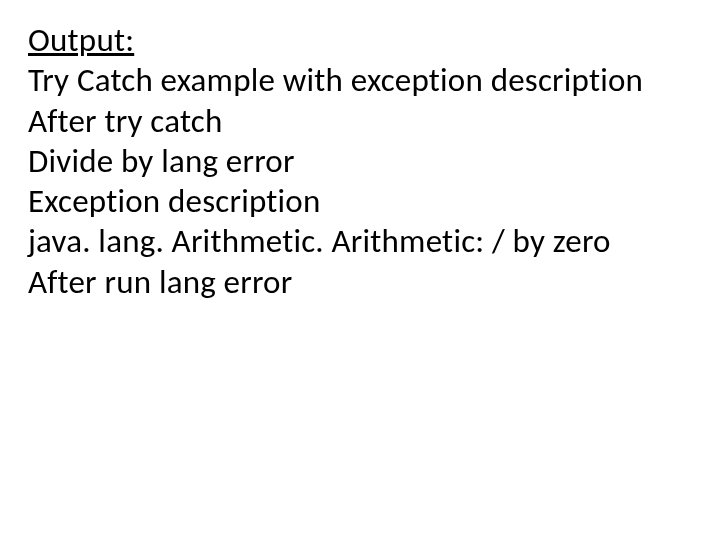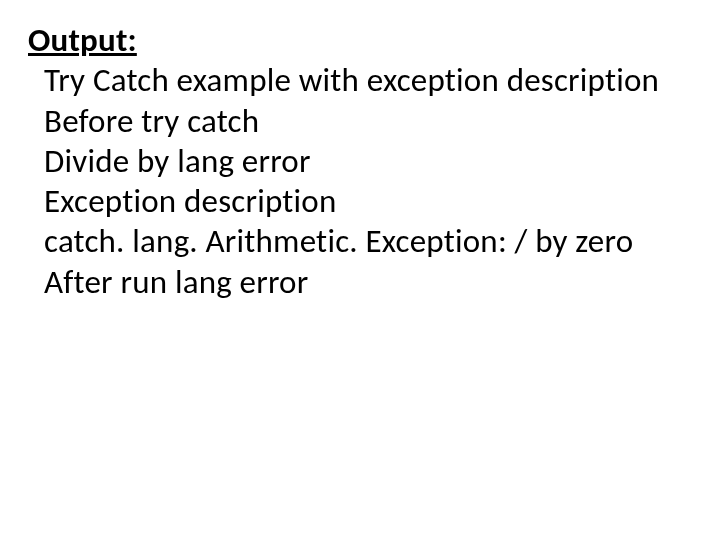--- a/index.html
+++ b/index.html
@@ -8,33 +8,32 @@
       height: 540px;
       background: #ffffff;
       font-family: Calibri, "Segoe UI", Arial, sans-serif;
       padding: 20px 28px;
       font-size: 33px;
       line-height: 1.22;
       color: #000;
       letter-spacing: 0.2px;
     }
     .heading {
-      font-weight: 700;
+      font-weight: 400;
       text-decoration: underline;
       display: inline;
     }
     .paragraph {
       font-weight: 400;
-      margin-left: 16px;
     }
   </style>
 </head>
 <body>
 
 <div>
   <span class="heading">Output:</span>
 </div>
 <div class="paragraph">Try Catch example with exception description</div>
-<div class="paragraph">Before try catch</div>
+<div class="paragraph">After try catch</div>
 <div class="paragraph">Divide by lang error</div>
 <div class="paragraph">Exception description</div>
-<div class="paragraph">catch. lang. Arithmetic. Exception: / by zero</div>
+<div class="paragraph">java. lang. Arithmetic. Arithmetic: / by zero</div>
 <div class="paragraph">After run lang error</div>
 
 </body></html>

